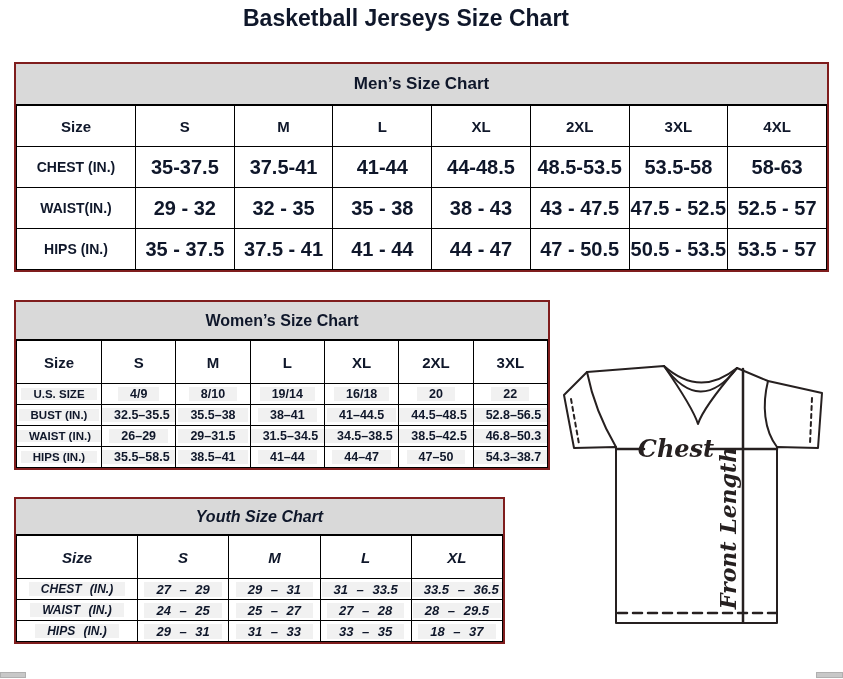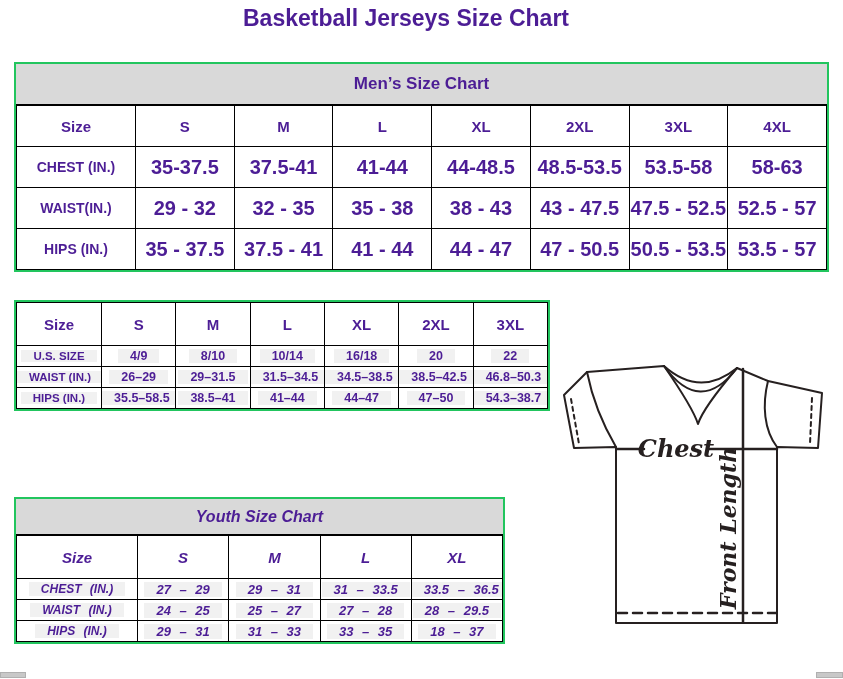--- a/index.html
+++ b/index.html
@@ -1,25 +1,25 @@
 <!DOCTYPE html>
 <html><head>
 <meta charset="utf-8">
 <style>
   html,body { margin:0; padding:0; background:#fff; }
   .page {
     position:relative; width:843px; height:679px; background:#ffffff;
-    font-family:"Liberation Sans", sans-serif; overflow:hidden; color:#4c1d95;
+    font-family:"Liberation Sans", sans-serif; overflow:hidden; color:#0f172a;
   }
   .main-title {
     position:absolute; top:5px; left:0; width:812px; margin:0;
     text-align:center; font-size:23px; font-weight:bold; letter-spacing:0px;
   }
   .size-table {
-    position:absolute; border:2px solid #22c55e; background:#fff; box-sizing:border-box;
+    position:absolute; border:2px solid #7f1d1d; background:#fff; box-sizing:border-box;
   }
   .tbar {
     background:#d9d9d9; border-bottom:1.5px solid #000;
     display:flex; align-items:center; justify-content:center;
     font-weight:bold;
   }
   table { border-collapse:collapse; table-layout:fixed; width:100%; }
   th, td {
     border:1.5px solid #000; text-align:center; vertical-align:middle;
     font-weight:bold; padding:0; overflow:hidden; white-space:nowrap;
@@ -106,41 +106,51 @@
             <td><span class="hl">44 - 47</span></td>
             <td><span class="hl">47 - 50.5</span></td>
             <td><span class="hl">50.5 - 53.5</span></td>
             <td><span class="hl">53.5 - 57</span></td>
           </tr>
         </tbody>
       </table>
   </section>
 
   <section class="size-table womens">
+    <div class="tbar">Women’s Size Chart</div>
     <table>
         <thead>
           <tr>
             <th>Size</th>
             <th>S</th>
             <th>M</th>
             <th>L</th>
             <th>XL</th>
             <th>2XL</th>
             <th>3XL</th>
           </tr>
         </thead>
         <tbody>
           <tr>
             <td class="rowlabel"><span class="hl">U.S. SIZE</span></td>
             <td><span class="hl">4/9</span></td>
             <td><span class="hl">8/10</span></td>
-            <td><span class="hl">10/14</span></td>
+            <td><span class="hl">19/14</span></td>
             <td><span class="hl">16/18</span></td>
             <td><span class="hl">20</span></td>
             <td><span class="hl">22</span></td>
+          </tr>
+          <tr>
+            <td class="rowlabel"><span class="hl">BUST (IN.)</span></td>
+            <td><span class="hl">32.5–35.5</span></td>
+            <td><span class="hl">35.5–38</span></td>
+            <td><span class="hl">38–41</span></td>
+            <td><span class="hl">41–44.5</span></td>
+            <td><span class="hl">44.5–48.5</span></td>
+            <td><span class="hl">52.8–56.5</span></td>
           </tr>
           <tr>
             <td class="rowlabel"><span class="hl">WAIST (IN.)</span></td>
             <td><span class="hl">26–29</span></td>
             <td><span class="hl">29–31.5</span></td>
             <td><span class="hl">31.5–34.5</span></td>
             <td><span class="hl">34.5–38.5</span></td>
             <td><span class="hl">38.5–42.5</span></td>
             <td><span class="hl">46.8–50.3</span></td>
           </tr>

